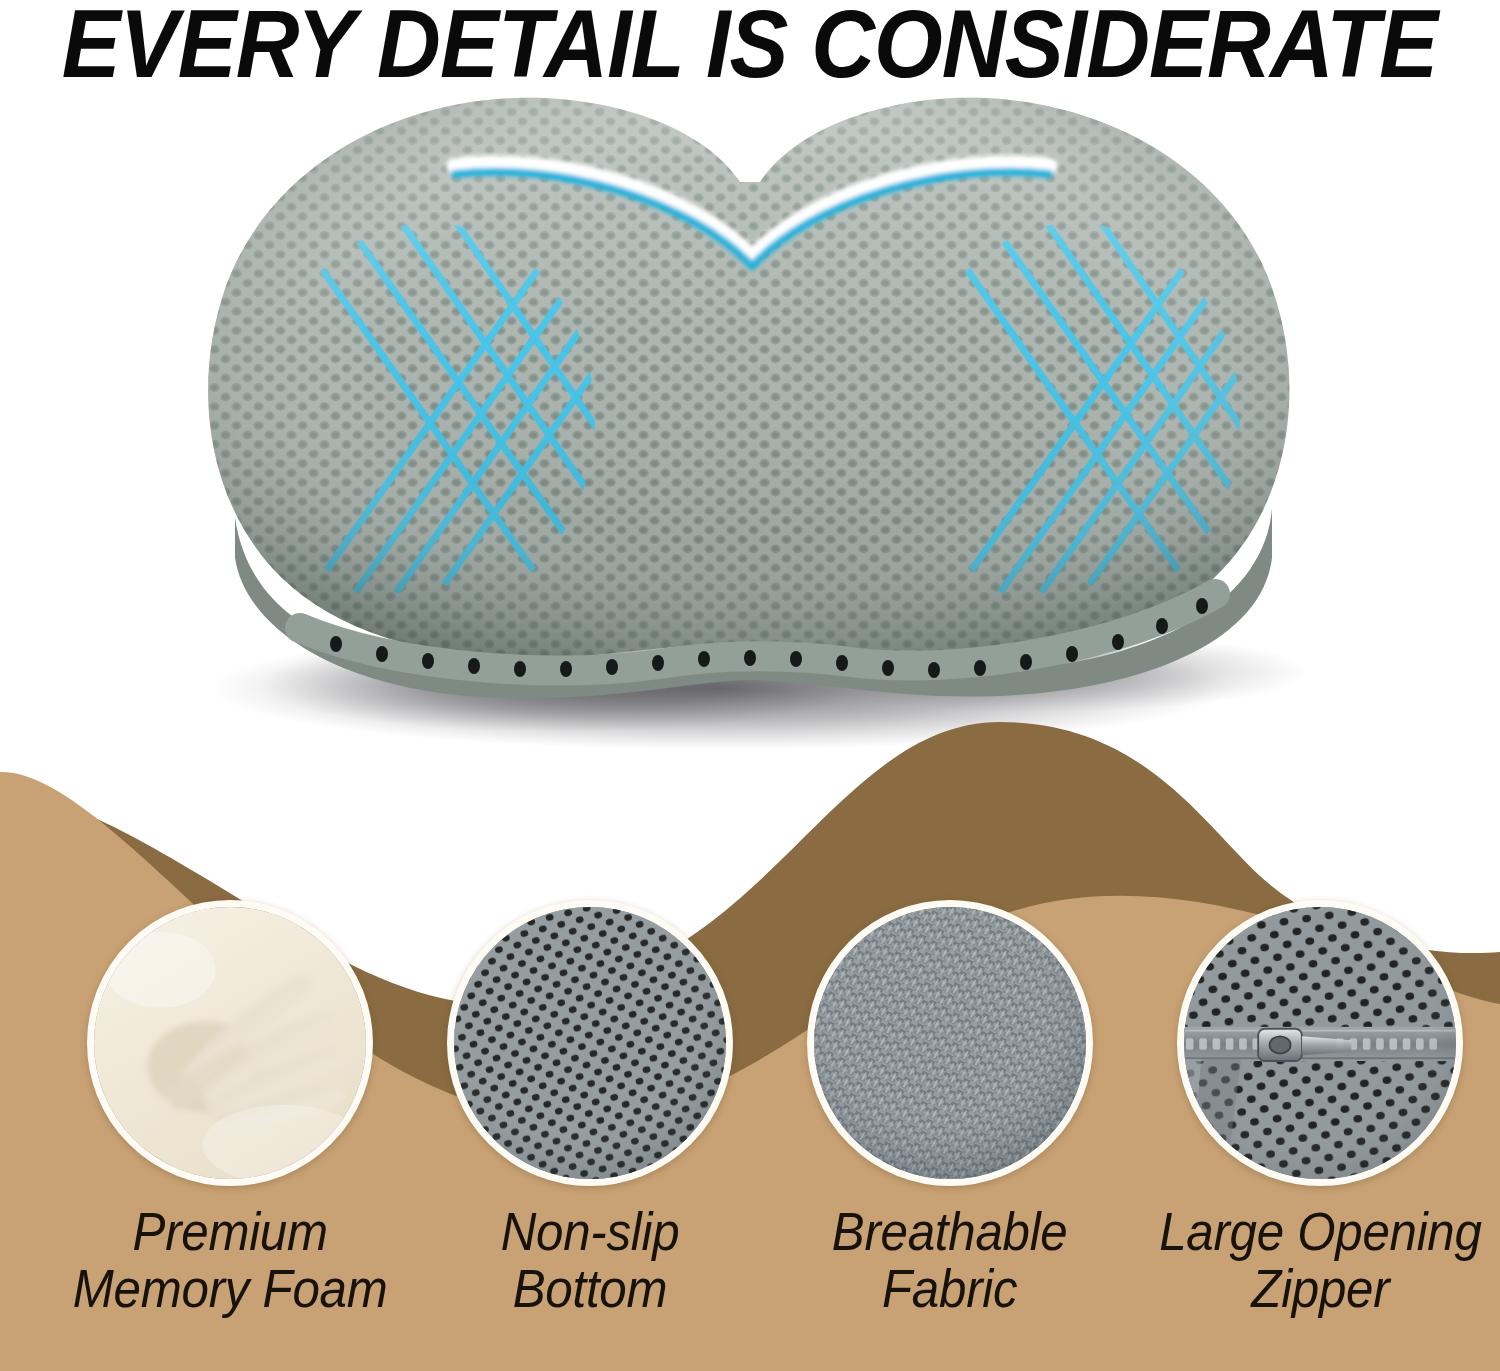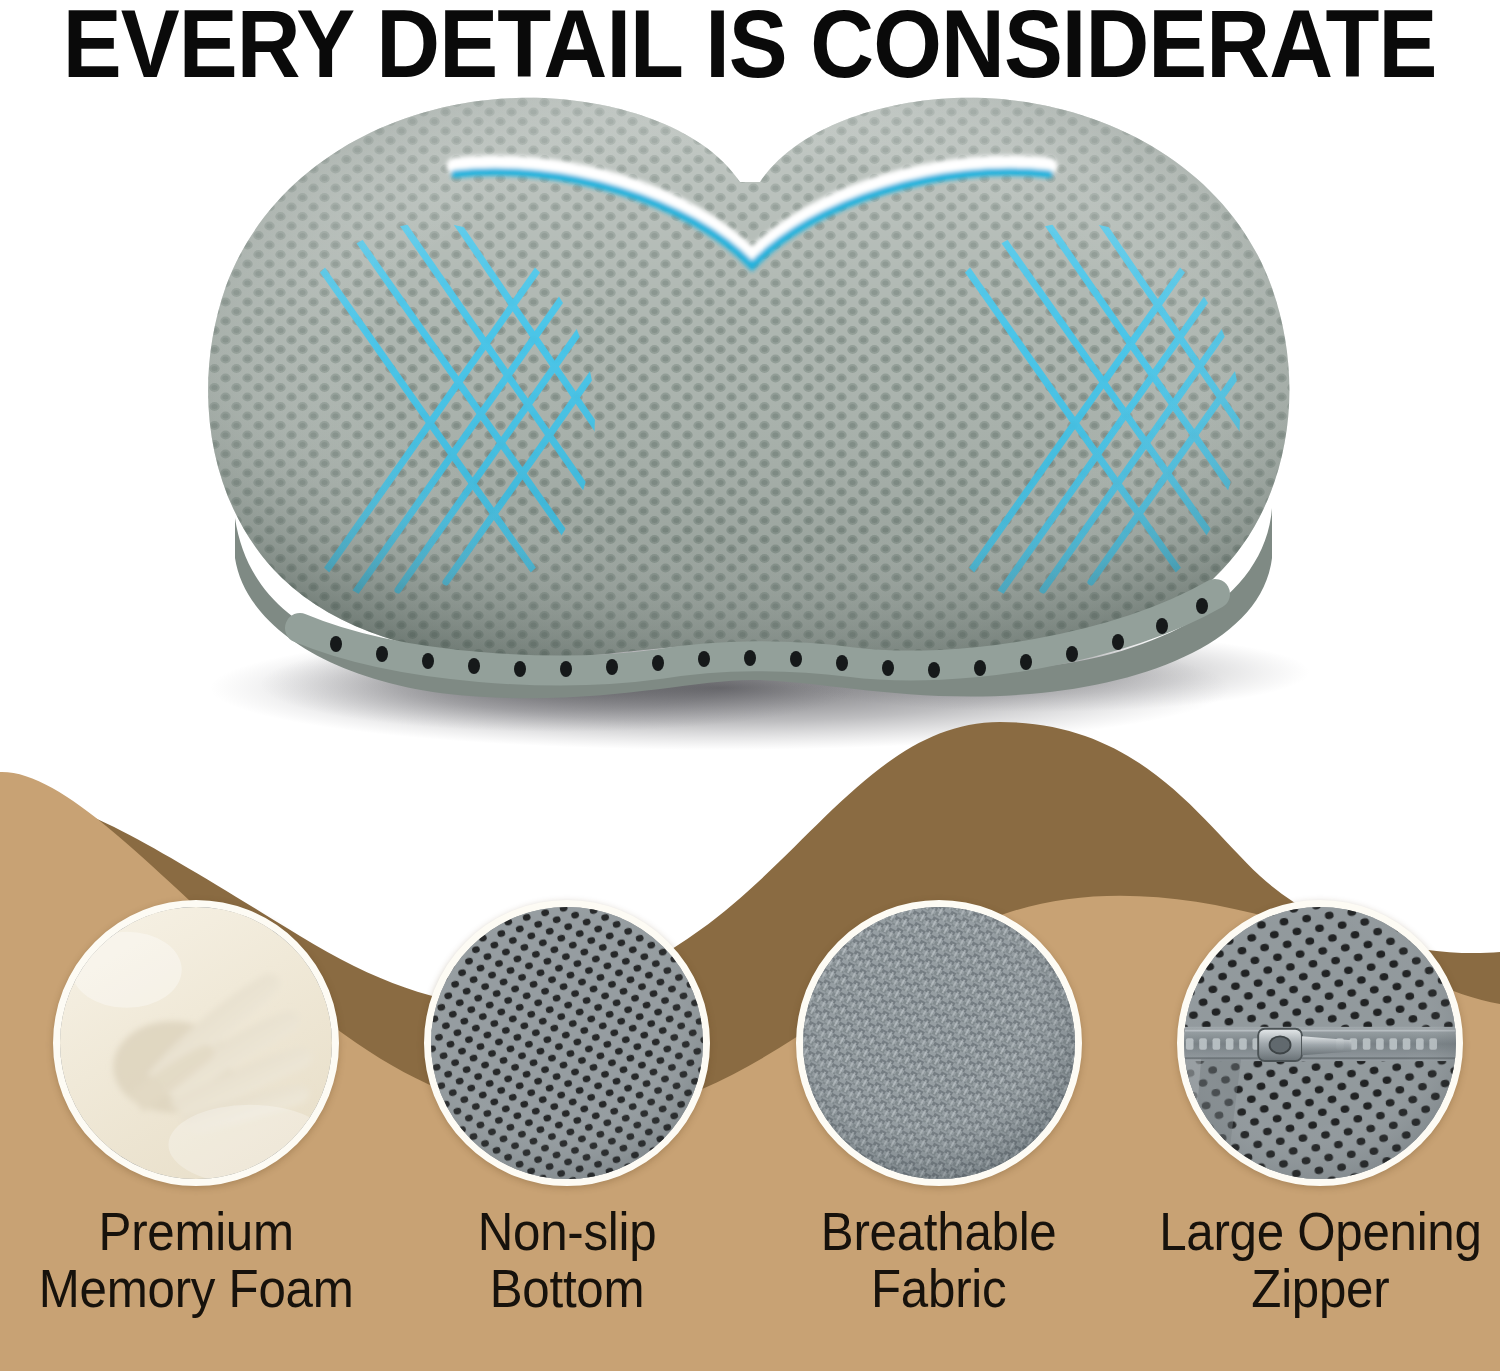--- a/index.html
+++ b/index.html
@@ -10,20 +10,21 @@
   }
   body {
     font-family: "Liberation Sans", sans-serif;
   }
   #page {
     position: relative;
     width: 1500px;
     height: 1371px;
     overflow: hidden;
     background: #ffffff;
+    font-style: italic;
   }
 
   
   #headline {
     position: absolute;
     left: 0;
     top: 0;
     width: 1500px;
     height: 88px;
     display: flex;
@@ -71,21 +72,21 @@
   
   #features {
     position: absolute;
     left: 0;
     top: 900px;
     width: 1500px;
     height: 471px;
     z-index: 30;
     display: flex;
     align-items: flex-start;
-    justify-content: space-between;
+    justify-content: flex-end;
   }
   .feature {
     width: 360px;
     display: flex;
     flex-direction: column;
     align-items: center;
   }
   .feature-thumb {
     width: 286px;
     height: 286px;

